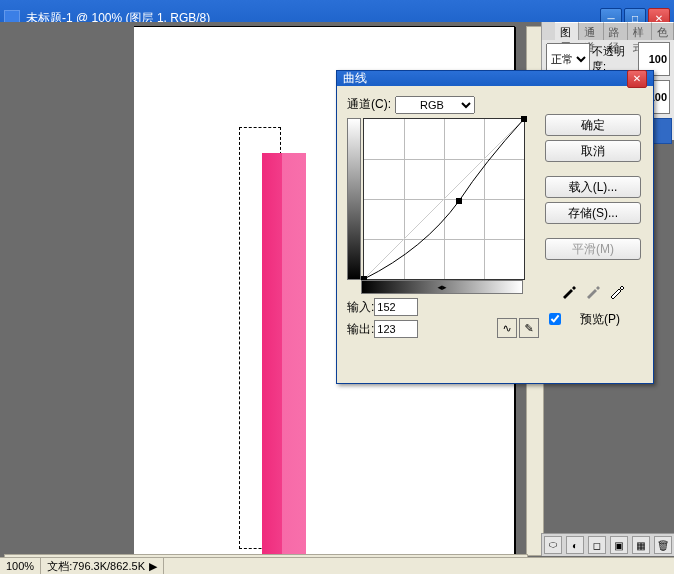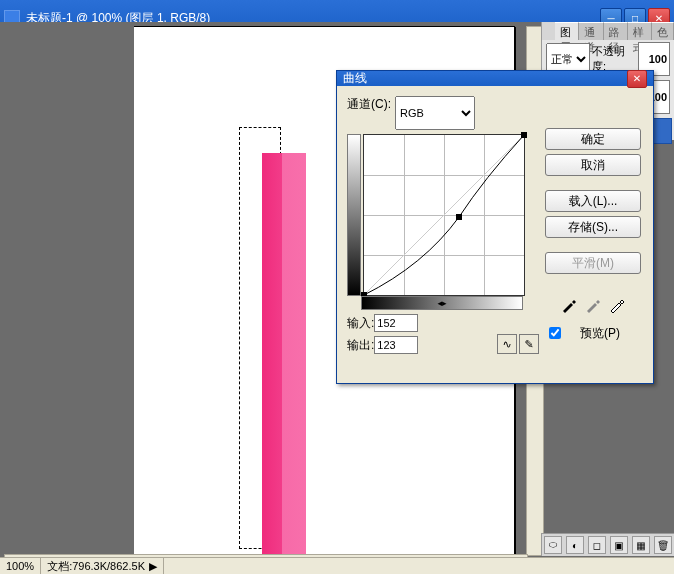--- a/index.html
+++ b/index.html
@@ -209,22 +209,23 @@
   .curve-left {
     width: 190px;
   }
   .channel-row {
     display:flex; align-items:flex-start; gap:4px;
     margin-bottom:4px;
     font-size:12px;
   }
   .channel-row select {
     width: 80px;
-    height: 34px;
+    height: 18px;
     font-size:11px;
+    padding-left:20px;
   }
   .curve-area {
     display: flex;
   }
   .vgrad {
     width: 12px; height: 160px;
     background: linear-gradient(#fff,#000);
     border:1px solid #7a7a7a;
     margin-right:2px;
   }
@@ -281,21 +282,21 @@
     background:#ece9d8;
     display:flex;align-items:center;justify-content:center;
     font-size:11px;
     cursor:pointer;
   }
   .curve-right {
     width: 96px;
     display:flex; flex-direction:column;
     gap:4px;
     align-items:stretch;
-    margin-top:32px;
+    margin-top:18px;
   }
   .dlg-btn {
     height: 20px;
     border:1px solid #7a7a7a;
     background:linear-gradient(#fdfdfd,#e6e6e6);
     border-radius:3px;
     font-size:12px;
     display:flex;align-items:center;justify-content:center;
     cursor:pointer;
   }

